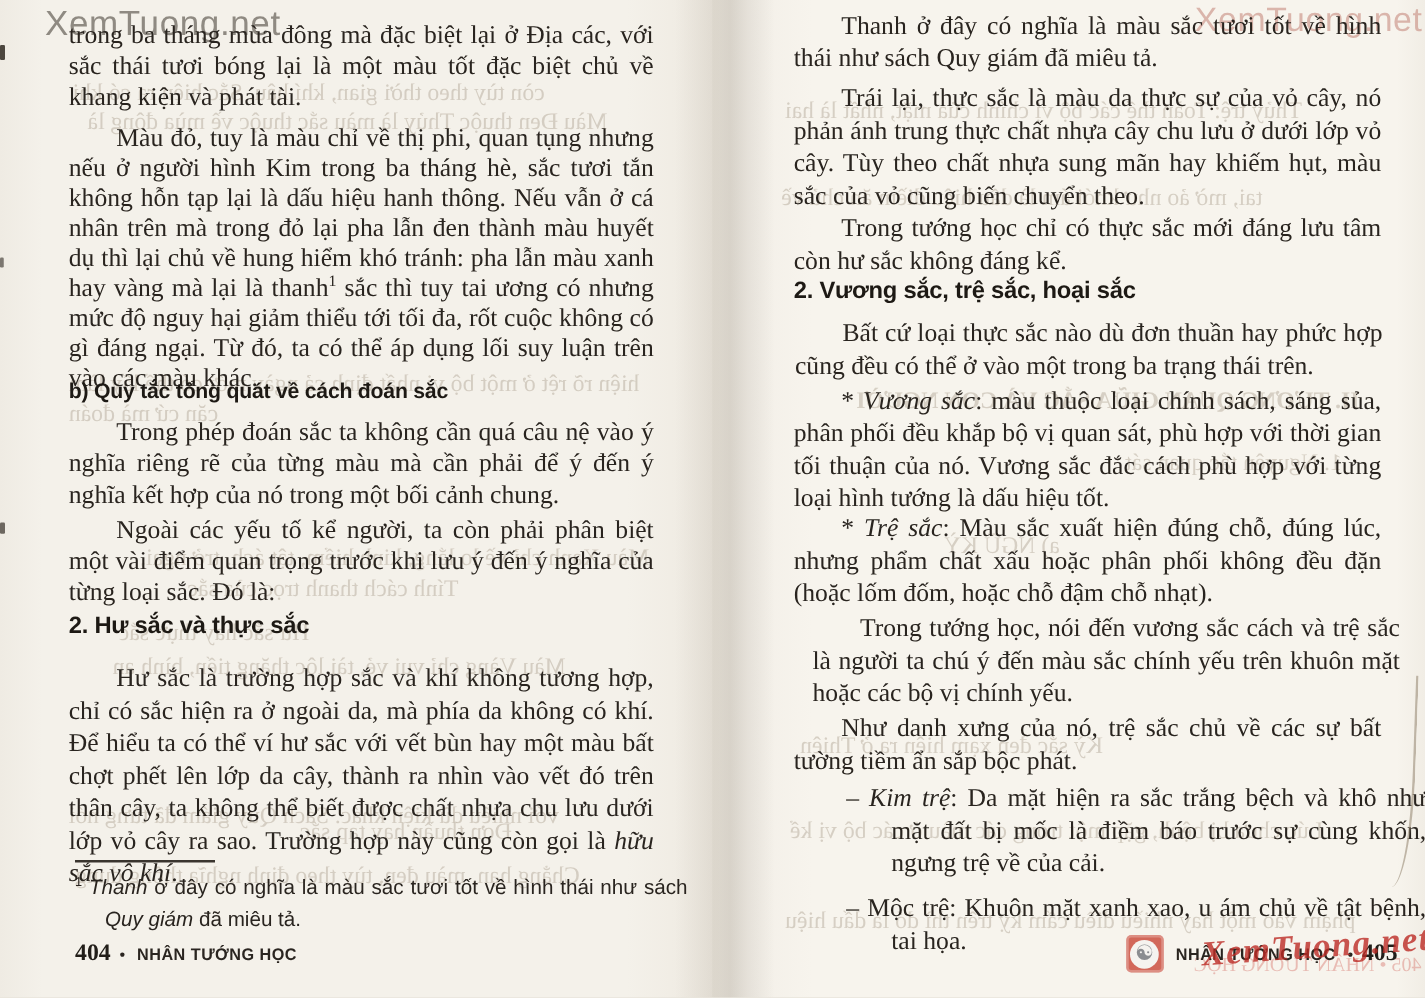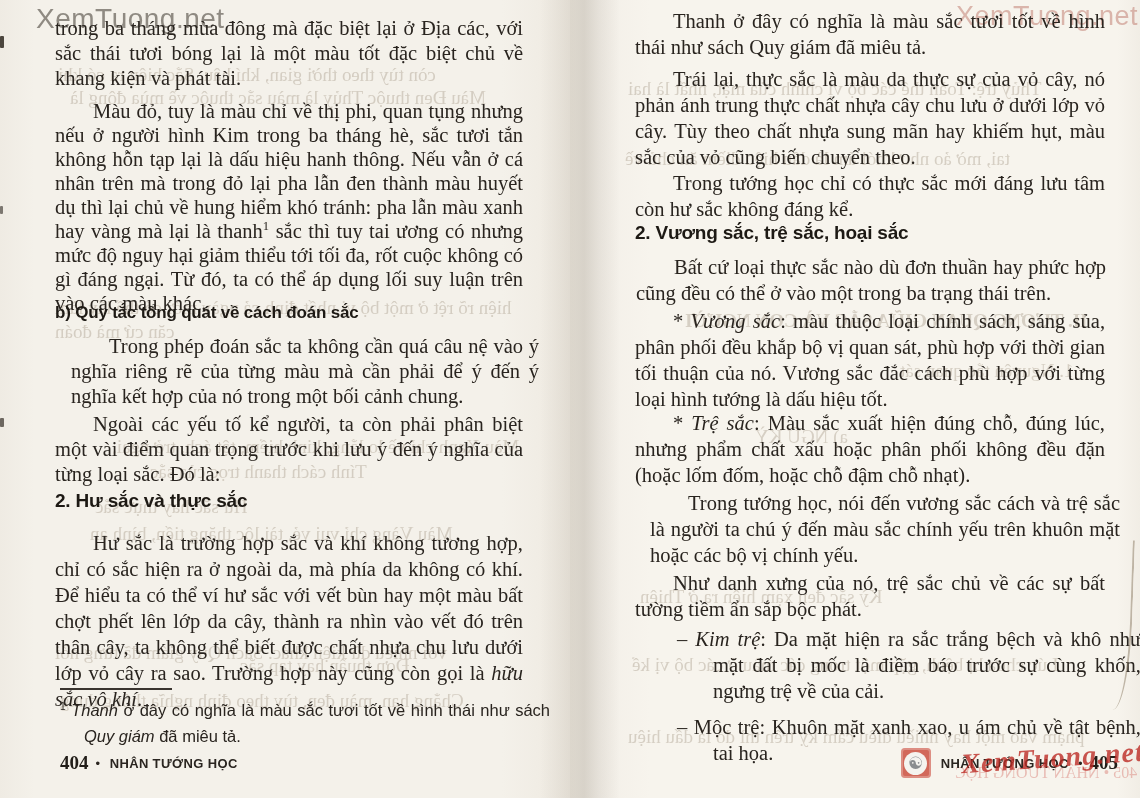--- a/index.html
+++ b/index.html
@@ -15,21 +15,21 @@
   .body{font-size:20.5px;line-height:25px;margin:0;}
   .pright .body{line-height:26px;}
   .indent{text-indent:38px;}
   .it{font-style:italic;}
   .sup{font-size:.62em;vertical-align:super;line-height:0;}
   h2,h3{margin:0;font-family:"Liberation Sans",sans-serif;color:#1d1914;letter-spacing:-.2px;}
   
   .p1{left:55px;top:16px;width:468px;}
   .p2{left:55px;top:99px;width:468px;line-height:24px;}
   .hb{left:55px;top:303px;width:468px;font-size:17px;}
-  .p3{left:55px;top:334px;width:468px;margin-left:16px;}
+  .p3{left:55px;top:334px;width:468px;}
   .p4{left:55px;top:412px;width:468px;}
   .h1n{left:55px;top:490px;width:468px;font-size:19px;}
   .p5{left:55px;top:530px;width:468px;line-height:26px;}
   .fnrule{position:absolute;left:60px;top:688px;width:112px;border-top:2px solid #3a352f;}
   .footnote{position:absolute;left:60px;top:697px;width:466px;margin:0;
             font-family:"Liberation Sans",sans-serif;font-size:16.5px;line-height:26px;
             padding-left:24px;text-indent:-24px;text-align:justify;}
   
   .r1{left:65px;top:8px;width:470px;}
   .r2{left:65px;top:66px;width:470px;}

